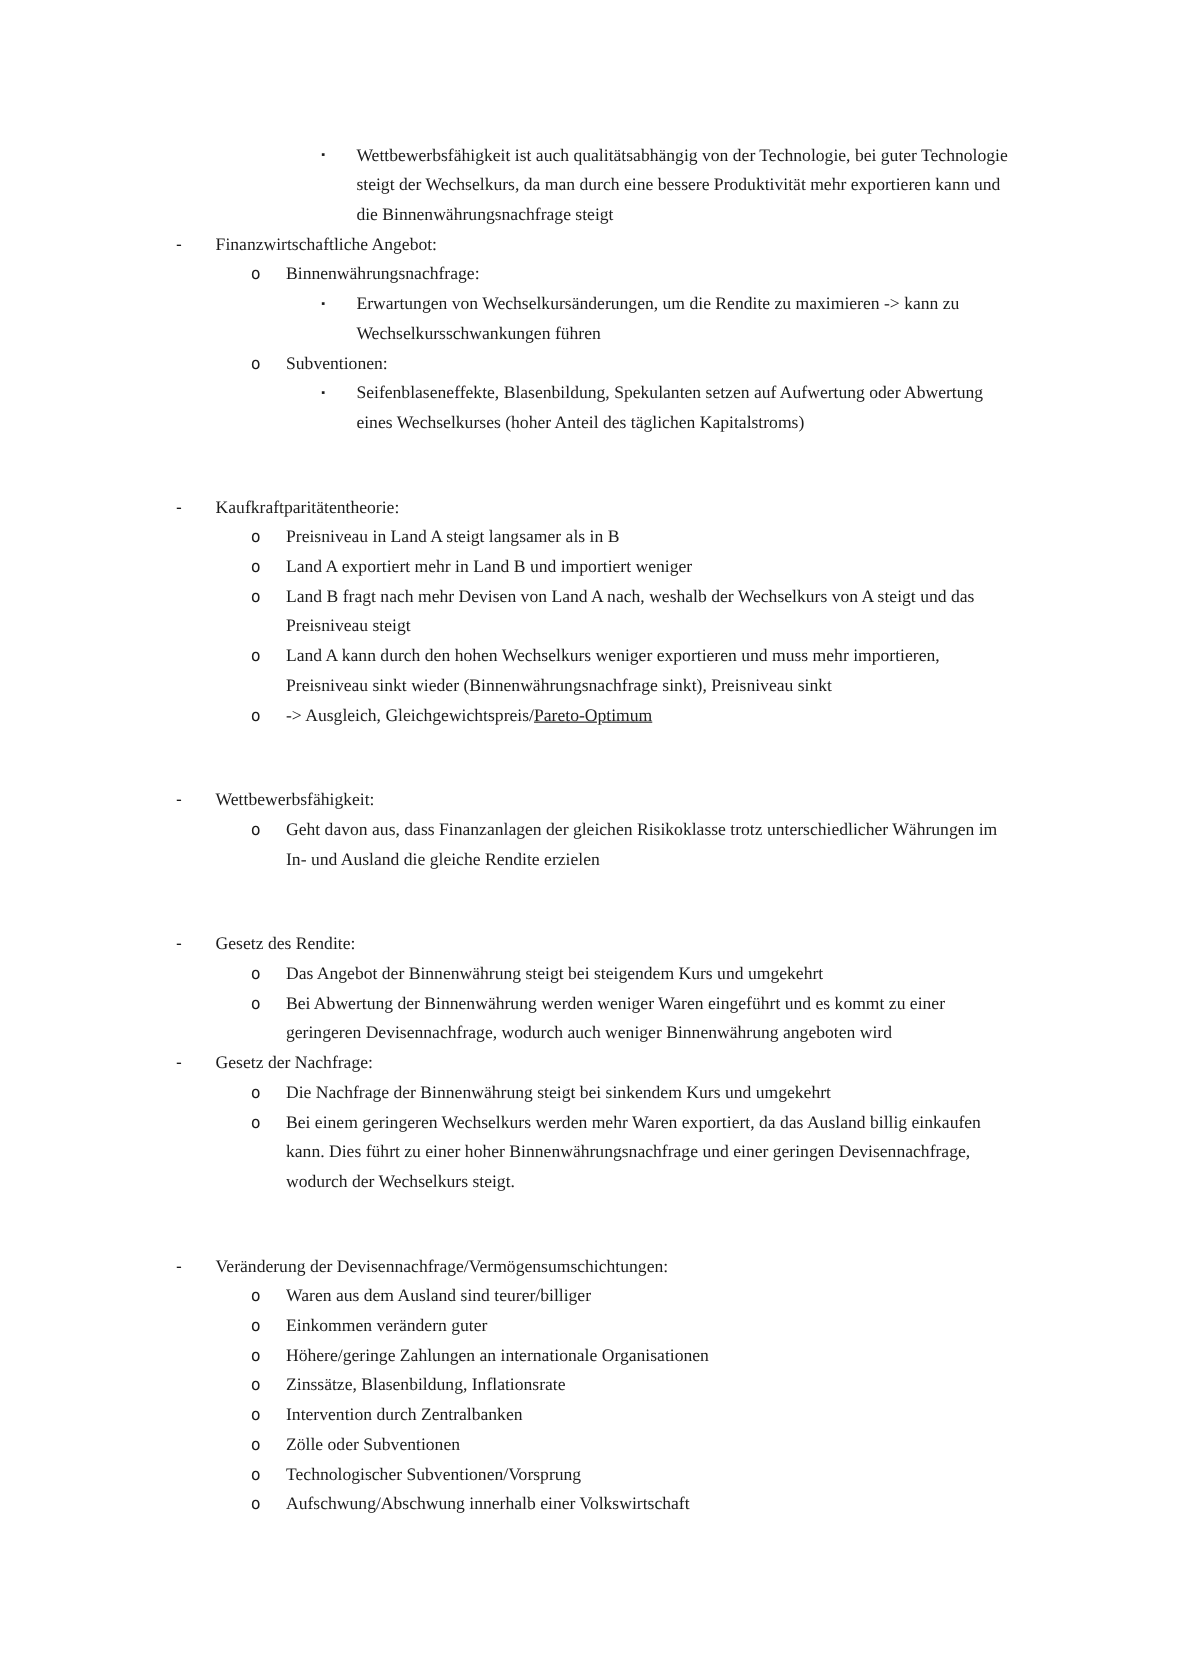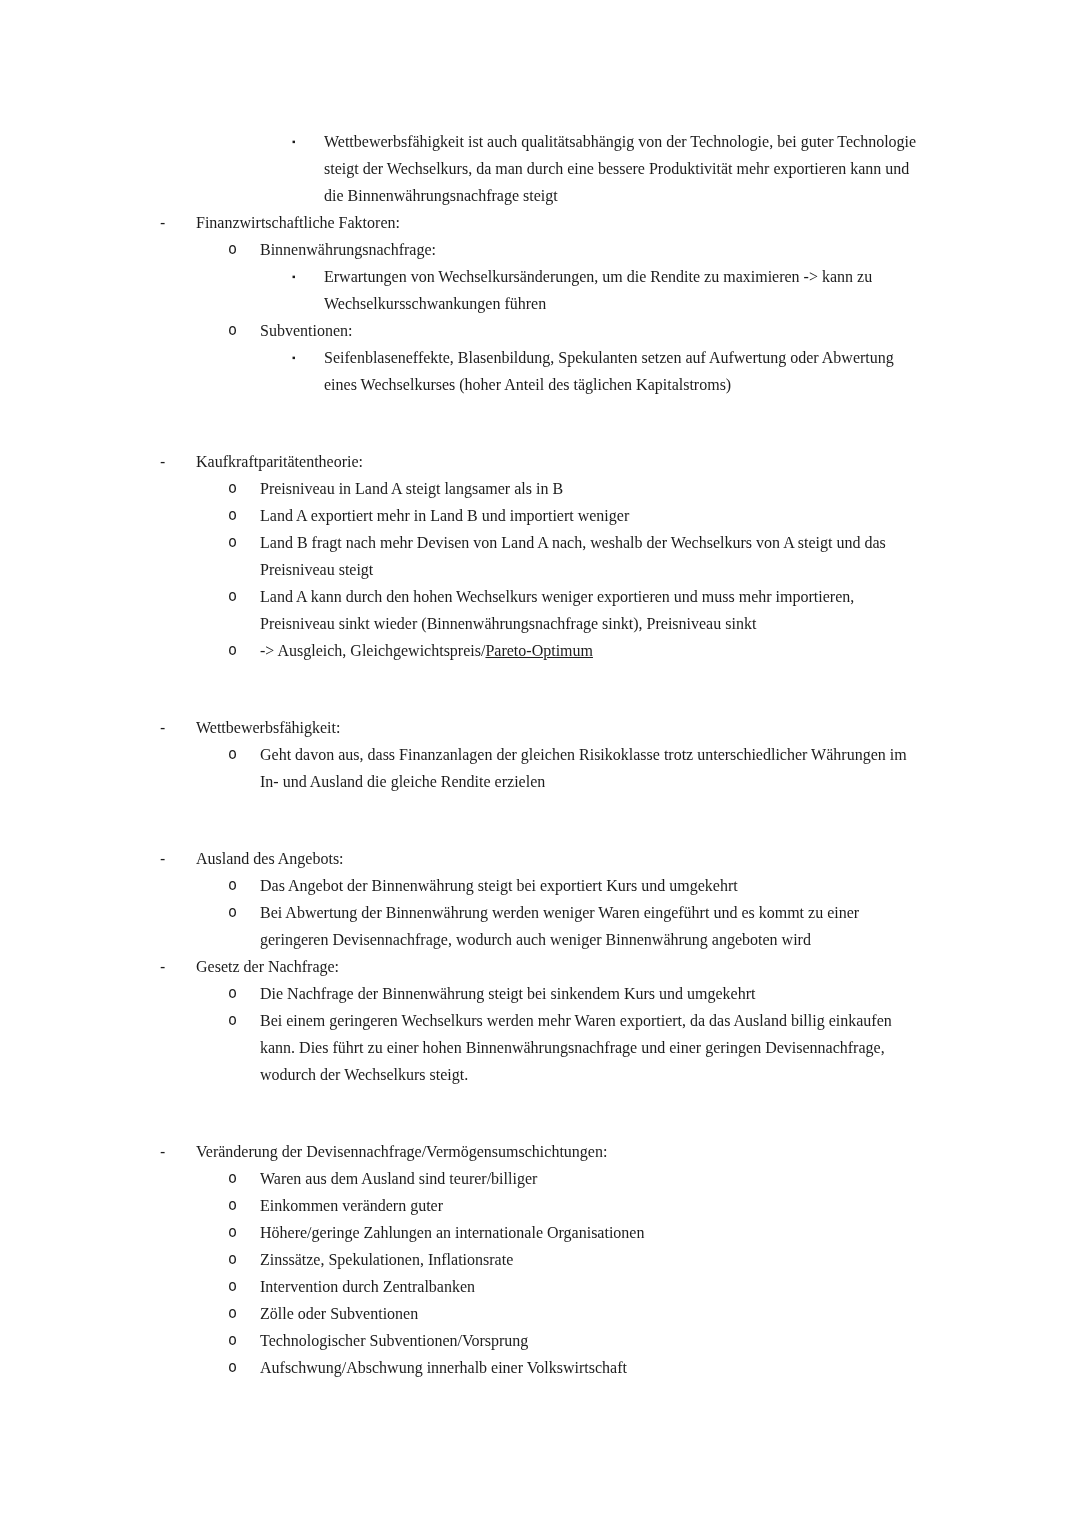--- a/index.html
+++ b/index.html
@@ -62,21 +62,21 @@
 <body>
 
 <div class="page">
   <div class="doc">
       <div class="para level3">
         <span class="bullet bullet-square">▪</span>
         <span class="text">Wettbewerbsfähigkeit ist auch qualitätsabhängig von der Technologie, bei guter Technologie steigt der Wechselkurs, da man durch eine bessere Produktivität mehr exportieren kann und die Binnenwährungsnachfrage steigt</span>
       </div>
       <div class="para level1">
         <span class="bullet bullet-dash">-</span>
-        <span class="text">Finanzwirtschaftliche Faktoren:</span>
+        <span class="text">Finanzwirtschaftliche Angebot:</span>
       </div>
       <div class="para level2">
         <span class="bullet bullet-circle">o</span>
         <span class="text">Binnenwährungsnachfrage:</span>
       </div>
       <div class="para level3">
         <span class="bullet bullet-square">▪</span>
         <span class="text">Erwartungen von Wechselkursänderungen, um die Rendite zu maximieren -&gt; kann zu Wechselkursschwankungen führen</span>
       </div>
       <div class="para level2">
@@ -120,41 +120,41 @@
         <span class="text">Wettbewerbsfähigkeit:</span>
       </div>
       <div class="para level2">
         <span class="bullet bullet-circle">o</span>
         <span class="text">Geht davon aus, dass Finanzanlagen der gleichen Risikoklasse trotz unterschiedlicher Währungen im In- und Ausland die gleiche Rendite erzielen</span>
       </div>
       <div class="spacer"></div>
       <div class="spacer"></div>
       <div class="para level1">
         <span class="bullet bullet-dash">-</span>
-        <span class="text">Ausland des Angebots:</span>
+        <span class="text">Gesetz des Rendite:</span>
       </div>
       <div class="para level2">
         <span class="bullet bullet-circle">o</span>
-        <span class="text">Das Angebot der Binnenwährung steigt bei exportiert Kurs und umgekehrt</span>
+        <span class="text">Das Angebot der Binnenwährung steigt bei steigendem Kurs und umgekehrt</span>
       </div>
       <div class="para level2">
         <span class="bullet bullet-circle">o</span>
         <span class="text">Bei Abwertung der Binnenwährung werden weniger Waren eingeführt und es kommt zu einer geringeren Devisennachfrage, wodurch auch weniger Binnenwährung angeboten wird</span>
       </div>
       <div class="para level1">
         <span class="bullet bullet-dash">-</span>
         <span class="text">Gesetz der Nachfrage:</span>
       </div>
       <div class="para level2">
         <span class="bullet bullet-circle">o</span>
         <span class="text">Die Nachfrage der Binnenwährung steigt bei sinkendem Kurs und umgekehrt</span>
       </div>
       <div class="para level2">
         <span class="bullet bullet-circle">o</span>
-        <span class="text">Bei einem geringeren Wechselkurs werden mehr Waren exportiert, da das Ausland billig einkaufen kann. Dies führt zu einer hohen Binnenwährungsnachfrage und einer geringen Devisennachfrage, wodurch der Wechselkurs steigt.</span>
+        <span class="text">Bei einem geringeren Wechselkurs werden mehr Waren exportiert, da das Ausland billig einkaufen kann. Dies führt zu einer hoher Binnenwährungsnachfrage und einer geringen Devisennachfrage, wodurch der Wechselkurs steigt.</span>
       </div>
       <div class="spacer"></div>
       <div class="spacer"></div>
       <div class="para level1">
         <span class="bullet bullet-dash">-</span>
         <span class="text">Veränderung der Devisennachfrage/Vermögensumschichtungen:</span>
       </div>
       <div class="para level2">
         <span class="bullet bullet-circle">o</span>
         <span class="text">Waren aus dem Ausland sind teurer/billiger</span>
@@ -162,21 +162,21 @@
       <div class="para level2">
         <span class="bullet bullet-circle">o</span>
         <span class="text">Einkommen verändern guter</span>
       </div>
       <div class="para level2">
         <span class="bullet bullet-circle">o</span>
         <span class="text">Höhere/geringe Zahlungen an internationale Organisationen</span>
       </div>
       <div class="para level2">
         <span class="bullet bullet-circle">o</span>
-        <span class="text">Zinssätze, Spekulationen, Inflationsrate</span>
+        <span class="text">Zinssätze, Blasenbildung, Inflationsrate</span>
       </div>
       <div class="para level2">
         <span class="bullet bullet-circle">o</span>
         <span class="text">Intervention durch Zentralbanken</span>
       </div>
       <div class="para level2">
         <span class="bullet bullet-circle">o</span>
         <span class="text">Zölle oder Subventionen</span>
       </div>
       <div class="para level2">

